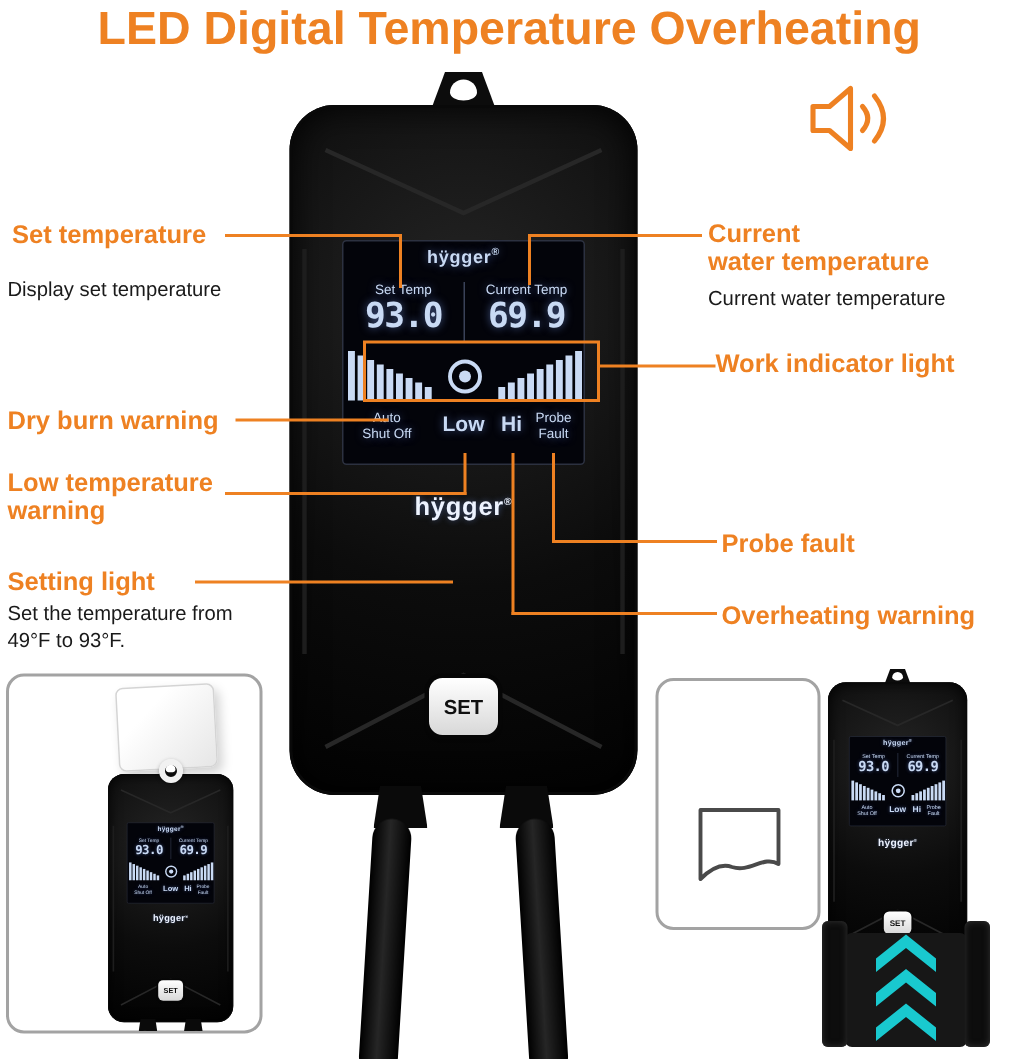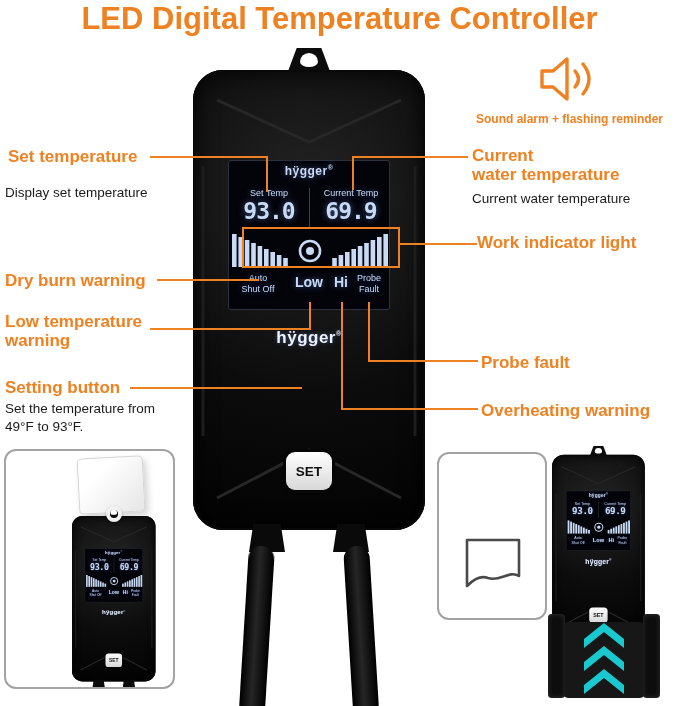--- a/index.html
+++ b/index.html
@@ -87,35 +87,34 @@
   .rail.left { left:0; } .rail.right { right:0; }
   .bracket .back { position:absolute; left:15px; top:10px; width:82px; height:76px; background:#171717; border-radius:5px; }
   .arrows { position:absolute; left:32px; top:9px; width:48px; height:74px; }
   .arrows path { fill:var(--teal,#19C9CF); }
 </style>
 </head>
 <body>
 
 <div id="page">
 
-  <div id="title">LED Digital Temperature Controller</div>
+  <div id="title">LED Digital Temperature Overheating</div>
 
   <svg class="icon-svg" style="left:536px;top:52px;width:66px;height:54px" viewBox="0 0 66 54">
     <polygon points="6,19 17,19 31,7 31,47 17,35 6,35" fill="none" stroke="var(--accent,#EF8420)" stroke-width="3.4" stroke-linejoin="round"></polygon>
     <path d="M39 19 q7 8 0 16" stroke="var(--accent,#EF8420)" stroke-width="3.4" fill="none" stroke-linecap="round"></path>
     <path d="M47 12 q12 15 0 30" stroke="var(--accent,#EF8420)" stroke-width="3.4" fill="none" stroke-linecap="round"></path>
   </svg>
-  <div id="sound-label">Sound alarm + flashing reminder</div>
 
   <div class="ann-h" style="left:8px;top:147px">Set temperature</div>
   <div class="ann-b" style="left:5px;top:184px">Display set temperature</div>
   <div class="ann-h pre" style="left:5px;top:312px">Low temperature
 warning</div>
   <div class="ann-h" style="left:5px;top:271px">Dry burn warning</div>
-  <div class="ann-h" style="left:5px;top:378px">Setting button</div>
+  <div class="ann-h" style="left:5px;top:378px">Setting light</div>
   <div class="ann-b pre" style="left:5px;top:400px">Set the temperature from
 49°F to 93°F.</div>
 
   <div class="ann-h pre" style="left:472px;top:146px">Current
 water temperature</div>
   <div class="ann-b" style="left:472px;top:190px">Current water temperature</div>
   <div class="ann-h" style="left:477px;top:233px">Work indicator light</div>
   <div class="ann-h" style="left:481px;top:353px">Probe fault</div>
   <div class="ann-h" style="left:481px;top:401px">Overheating warning</div>
 

